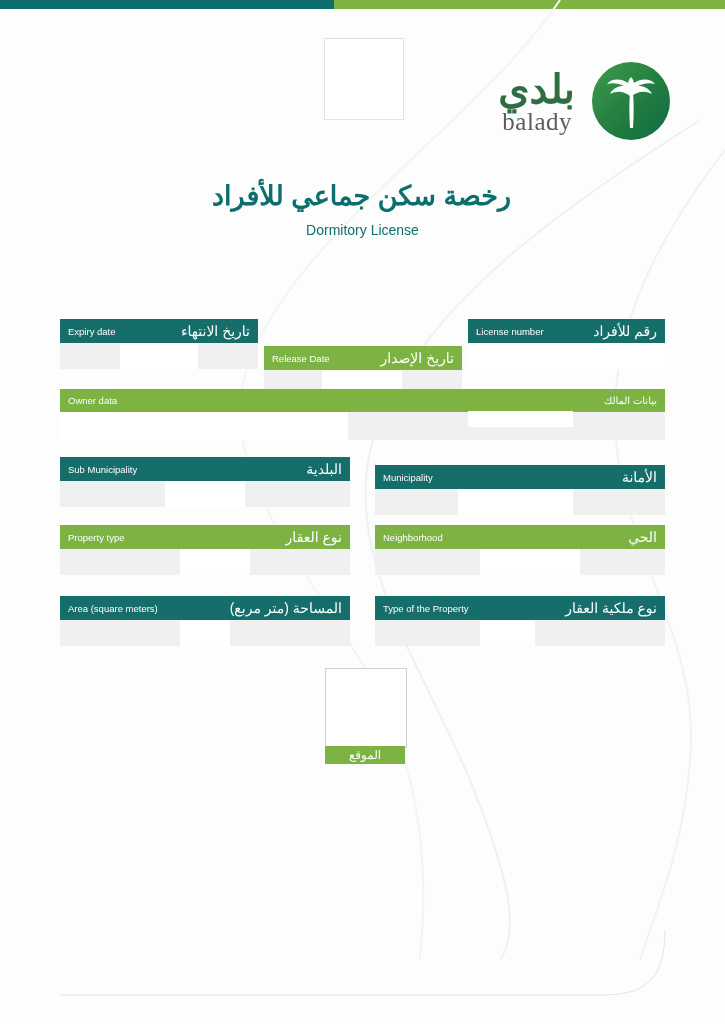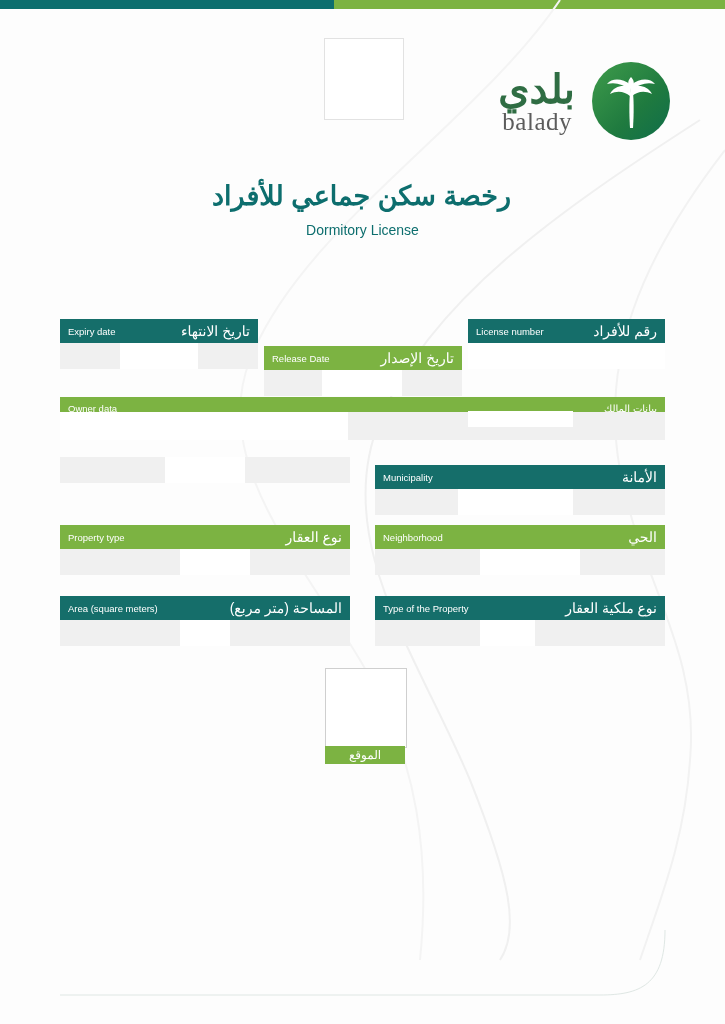--- a/index.html
+++ b/index.html
@@ -145,21 +145,20 @@
     left: 60px; top: 389px;
     width: 605px; height: 23px;
     background: #7cb342;
     color: #fff;
     display: flex;
     align-items: center;
     justify-content: space-between;
     padding: 0 8px;
     box-sizing: border-box;
     font-size: 9.5px;
-    margin-top: 8px;
   }
   .owner-body {
     position: absolute;
     left: 60px; top: 412px;
     width: 605px; height: 28px;
     background: #f0f0f0;
   }
   .owner-body .w1 {
     position: absolute;
     left: 0; top: 0;
@@ -270,20 +269,24 @@
   <div class="owner-head">
     <span>Owner data</span>
     <span style="direction:rtl; font-size:10px;">بيانات المالك</span>
   </div>
   <div class="owner-body">
     <div class="w1"></div>
     <div class="w2"></div>
   </div>
 
   <div class="field" style="left:60px; top:457px; width:290px;">
+    <div class="field-head teal">
+      <span class="en">Sub Municipality</span>
+      <span class="ar">البلدية</span>
+    </div>
     <div class="field-body">
       <div class="val" style="left:105px; width:80px;"></div>
     </div>
   </div>
 
   <div class="field" style="left:375px; top:457px; width:290px;margin-top:8px;">
     <div class="field-head teal">
       <span class="en">Municipality</span>
       <span class="ar">الأمانة</span>
     </div>

